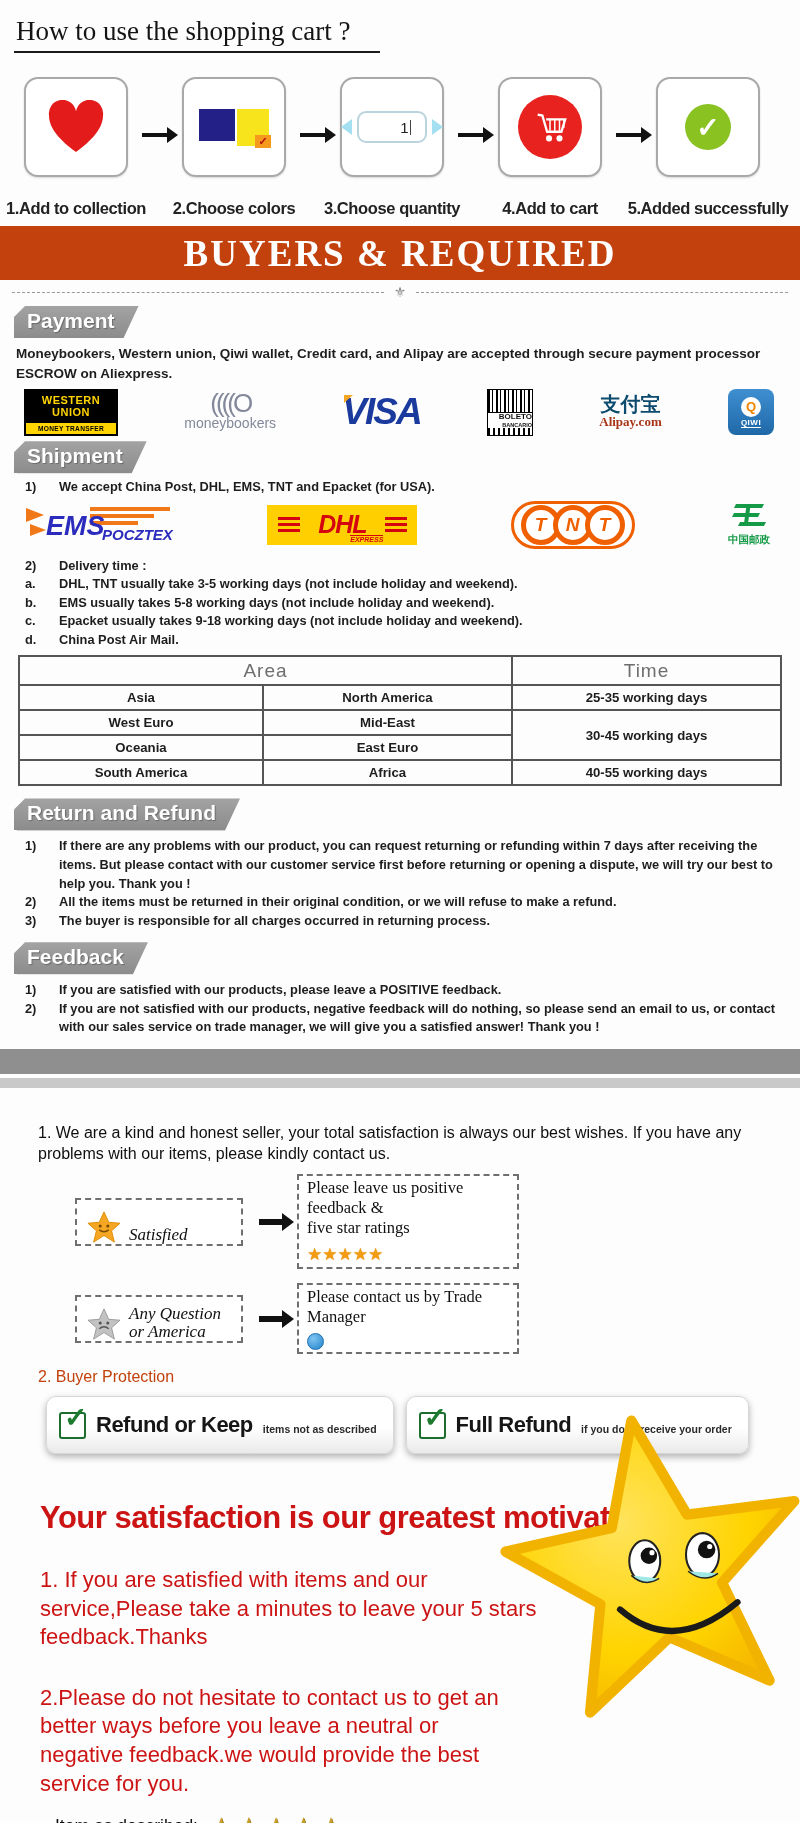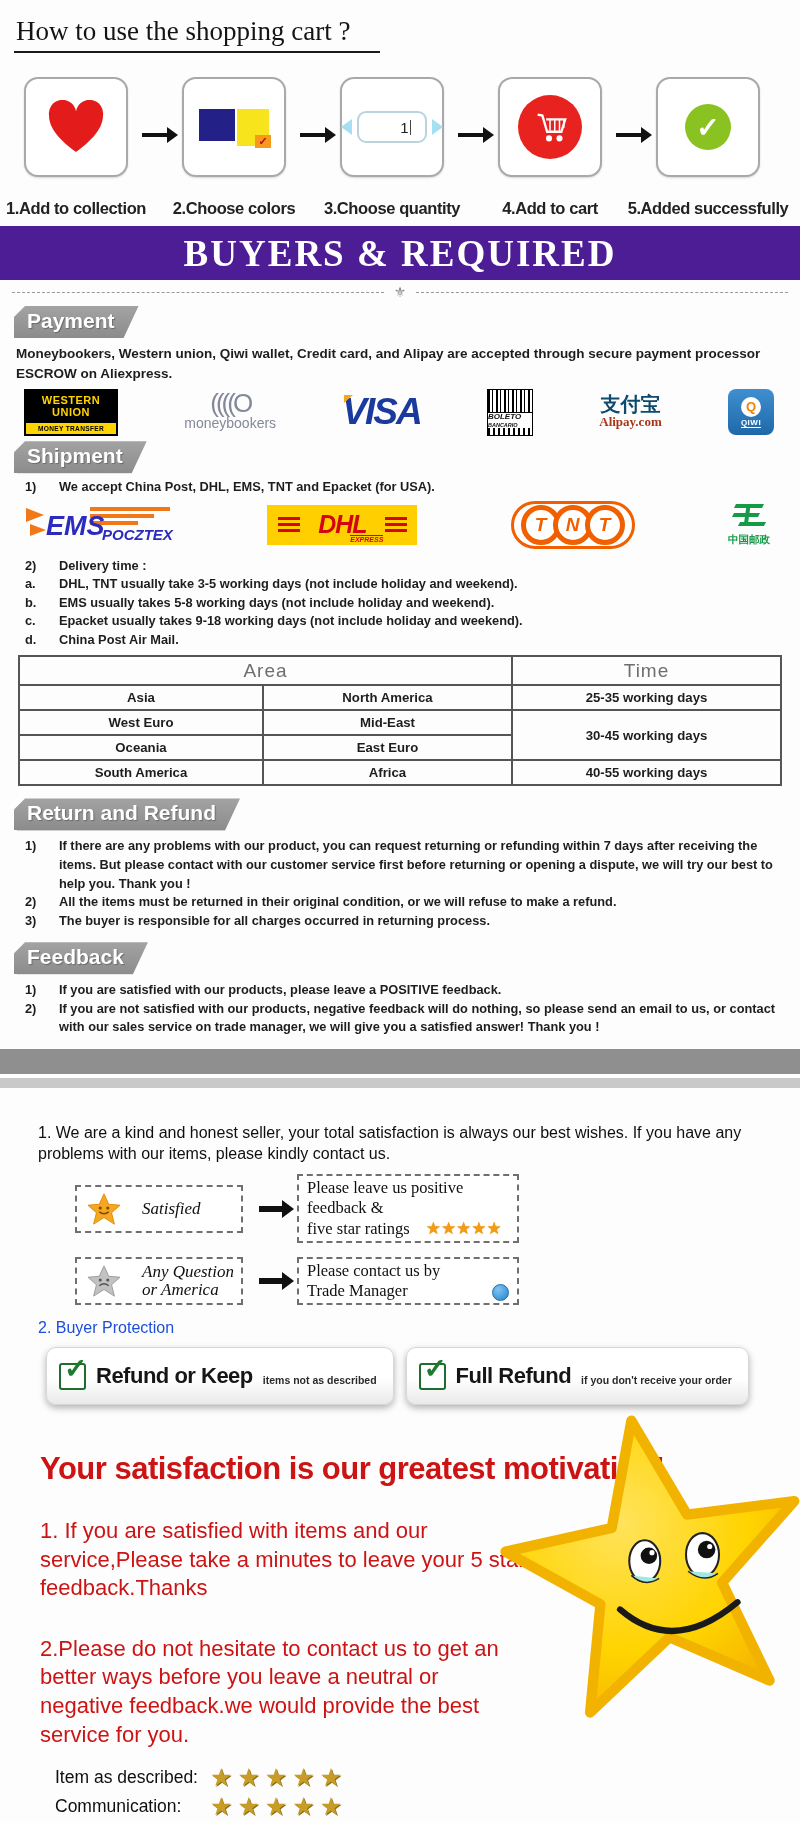--- a/index.html
+++ b/index.html
@@ -18,41 +18,41 @@
   .tri-r{width:0;height:0;border-left:11px solid #a5dff2;border-top:8px solid transparent;border-bottom:8px solid transparent;}
   .qty-input{width:52px;height:28px;border:2px solid #bad4dd;border-radius:9px;display:flex;align-items:center;justify-content:flex-end;padding-right:14px;font-size:15px;color:#222;background:#fff;}
   .caret{display:inline-block;width:1.5px;height:15px;background:#444;margin-left:1px;}
   .sw{display:flex;align-items:flex-start;}
   .sw-blue{width:36px;height:32px;background:#232088;}
   .sw-yellow{width:32px;height:37px;background:#f7e41c;margin-left:2px;position:relative;}
   .sw-chip{position:absolute;right:-2px;bottom:-2px;width:16px;height:13px;background:#f59a1d;display:flex;align-items:center;justify-content:center;font-size:11px;font-weight:bold;color:#b30f0f;}
   .cart-circle{width:64px;height:64px;background:#e8231f;border-radius:50%;display:flex;align-items:center;justify-content:center;}
   .ok-circle{width:46px;height:46px;background:#8ac221;border-radius:50%;display:flex;align-items:center;justify-content:center;color:#fff;font-size:28px;font-weight:bold;}
   
-  .black-banner{margin-top:8px;height:54px;background:#4c1d95;display:flex;align-items:center;justify-content:center;color:#fff;font-family:"Liberation Serif",serif;font-weight:bold;font-size:37px;letter-spacing:2px;}
+  .black-banner{margin-top:8px;height:54px;background:#c2410c;display:flex;align-items:center;justify-content:center;color:#fff;font-family:"Liberation Serif",serif;font-weight:bold;font-size:37px;letter-spacing:2px;}
   .orn-row{display:flex;align-items:center;gap:10px;margin:4px 12px 0 12px;height:16px;}
   .orn-row .dash{flex:1;border-top:1.5px dashed #999;height:0;}
   .orn{color:#8d8d8d;font-size:14px;}
   
   .tag{display:inline-block;margin-left:14px;background:linear-gradient(#a3a3a3,#8c8c8c);color:#fff;font-size:21px;font-weight:bold;padding:3px 24px 5px 13px;clip-path:polygon(0 11px,11px 0,100% 0,calc(100% - 15px) 100%,0 100%);filter:drop-shadow(3px 3px 0 rgba(90,90,90,.55));text-shadow:1px 1px 1px #6a6a6a;}
   .body-text{margin:6px 16px 0 16px;font-size:13.5px;font-weight:bold;line-height:1.45;color:#1d1d1d;}
   .num-item{display:flex;margin:0 16px 0 25px;font-size:12.8px;font-weight:bold;line-height:1.45;color:#1d1d1d;}
   .num-item .n{width:34px;flex:none;}
   .num-item .t{flex:1;}
   
   .pay-logos{display:flex;align-items:center;justify-content:space-between;margin:6px 26px 0 24px;height:46px;}
   .wu{width:90px;border:2px solid #000;background:#ffd400;text-align:center;}
   .wu-main{background:#000;color:#ffd400;font-size:11px;font-weight:bold;line-height:1.1;padding:3px 2px;letter-spacing:.5px;}
   .wu-sub{font-size:6.6px;font-weight:bold;color:#000;padding:2px 0;border-top:2px solid #000;letter-spacing:.3px;}
   .mb{text-align:center;color:#83899a;}
   .mb-arcs{font-size:26px;letter-spacing:-3px;line-height:.8;display:block;}
   .mb-name{font-size:14px;display:block;margin-top:1px;}
   .visa{font-size:37px;font-weight:bold;font-style:italic;color:#1a3a9e;letter-spacing:-2px;position:relative;}
   .visa::before{content:'';position:absolute;left:2px;top:4px;border-left:9px solid #f5a623;border-bottom:8px solid transparent;}
-  .boleto{width:46px;text-align:left;font-style:italic;}
+  .boleto{width:46px;text-align:right;}
   .bc{height:22px;background:repeating-linear-gradient(90deg,#000 0 2px,#fff 2px 4px,#000 4px 5px,#fff 5px 8px);border:1px solid #000;border-bottom:none;}
   .bc2{height:7px;background:repeating-linear-gradient(90deg,#000 0 2px,#fff 2px 5px);border:1px solid #000;border-top:none;}
   .boleto-t1{font-size:8px;font-weight:bold;border:1px solid #000;border-bottom:none;line-height:1.1;}
   .boleto-t2{font-size:5.5px;font-weight:bold;border:1px solid #000;border-top:none;border-bottom:none;line-height:1.1;}
   .alipay{text-align:center;}
   .alipay-cn{font-size:20px;font-weight:bold;color:#0c4a6e;display:block;line-height:1;}
   .alipay-en{font-size:13px;font-weight:bold;color:#a8371a;font-family:"Liberation Serif",serif;display:block;}
   .qiwi{width:46px;height:46px;background:linear-gradient(#3f8fd0,#1f68a8);border-radius:8px;display:flex;flex-direction:column;align-items:center;justify-content:center;}
   .qiwi-ball{width:20px;height:20px;background:#fff;border-radius:50%;display:flex;align-items:center;justify-content:center;font-size:13px;font-weight:bold;color:#f08300;}
   .qiwi-name{font-size:8px;font-weight:bold;color:#fff;border-bottom:1px solid #fff;margin-top:1px;letter-spacing:.5px;}
@@ -72,29 +72,29 @@
   .area-table th{border:2px solid #555;font-size:19px;font-weight:normal;color:#6e6e6e;height:25px;letter-spacing:1px;}
   .area-table td{border:2px solid #555;font-size:13.2px;font-weight:bold;color:#1d1d1d;height:21px;text-align:center;}
   .area-table .c1{width:240px;}.area-table .c2{width:245px;}
   
   .bar1{height:25px;background:#8f8f8f;margin-top:12px;}
   .bar2{height:10px;background:#c9c9c9;margin-top:4px;}
   
   .seller-intro{margin:34px 38px 0 38px;font-size:16px;line-height:1.32;color:#0f0f0f;}
   .match-row{display:flex;align-items:center;margin:10px 0 0 75px;}
   .dash-box{border:2px dashed #6f6f6f;background:#fff;}
-  .mb-left{width:168px;height:48px;display:flex;align-items:center;gap:21px;padding:0 6px 0 10px;box-sizing:border-box;}
+  .mb-left{width:168px;height:48px;display:flex;align-items:flex-end;gap:8px;padding:0 6px 0 10px;box-sizing:border-box;}
   .mb-right{width:222px;min-height:48px;display:flex;flex-direction:column;justify-content:center;padding:2px 8px;box-sizing:border-box;font-family:"Liberation Serif",serif;font-size:16.5px;color:#101010;}
-  .mb-right .l2{display:flex;align-items:flex-end;gap:16px;}
+  .mb-right .l2{display:flex;align-items:flex-start;gap:6px;flex-direction:column;}
   .script{font-family:"Liberation Serif",serif;font-style:italic;font-size:17px;color:#101010;line-height:1.05;}
   .barrow{width:24px;height:6px;background:#111;position:relative;margin:0 14px 0 16px;flex:none;}
   .barrow::after{content:'';position:absolute;right:-11px;top:-6px;border-left:12px solid #111;border-top:9px solid transparent;border-bottom:9px solid transparent;}
   .fb-stars{color:#f39c12;font-size:17px;letter-spacing:0;text-shadow:0 0 1px #d87f00;}
   .tm-icon{width:15px;height:15px;border-radius:50%;background:radial-gradient(circle at 35% 30%,#7fc4f2,#2283cc);display:inline-block;border:1px solid #1b6fb0;flex:none;}
-  .bp-title{margin:14px 0 0 38px;font-size:16px;color:#1d4ed8;}
+  .bp-title{margin:14px 0 0 38px;font-size:16px;color:#c2410c;}
   .protect-row{display:flex;gap:12px;margin:10px 0 0 46px;}
   .protect{background:linear-gradient(#ffffff 55%,#e9e9e9);border:1px solid #d7d7d7;border-radius:10px;box-shadow:0 3px 7px rgba(0,0,0,.3);height:56px;display:flex;align-items:center;gap:10px;padding:0 16px 0 12px;}
   .chk{width:23px;height:23px;border:2px solid #1d6e2e;border-radius:3px;background:#fff;position:relative;flex:none;}
   .chk span{position:absolute;left:3px;top:-13px;font-size:28px;font-weight:bold;color:#1d7a2e;}
   .protect .pt{font-size:22px;font-weight:bold;letter-spacing:-0.5px;color:#161616;white-space:nowrap;}
   .protect .ps{font-size:10.5px;font-weight:bold;color:#2a2a2a;white-space:nowrap;align-self:center;margin-top:8px;}
   
   .motiv-h{margin:46px 0 0 40px;font-size:31px;font-weight:bold;color:#cc1414;letter-spacing:-0.5px;}
   .motiv-p{margin:30px 0 0 40px;width:505px;font-size:22px;line-height:1.3;color:#cc1414;}
   .motiv-p2{margin-top:32px;width:480px;}

